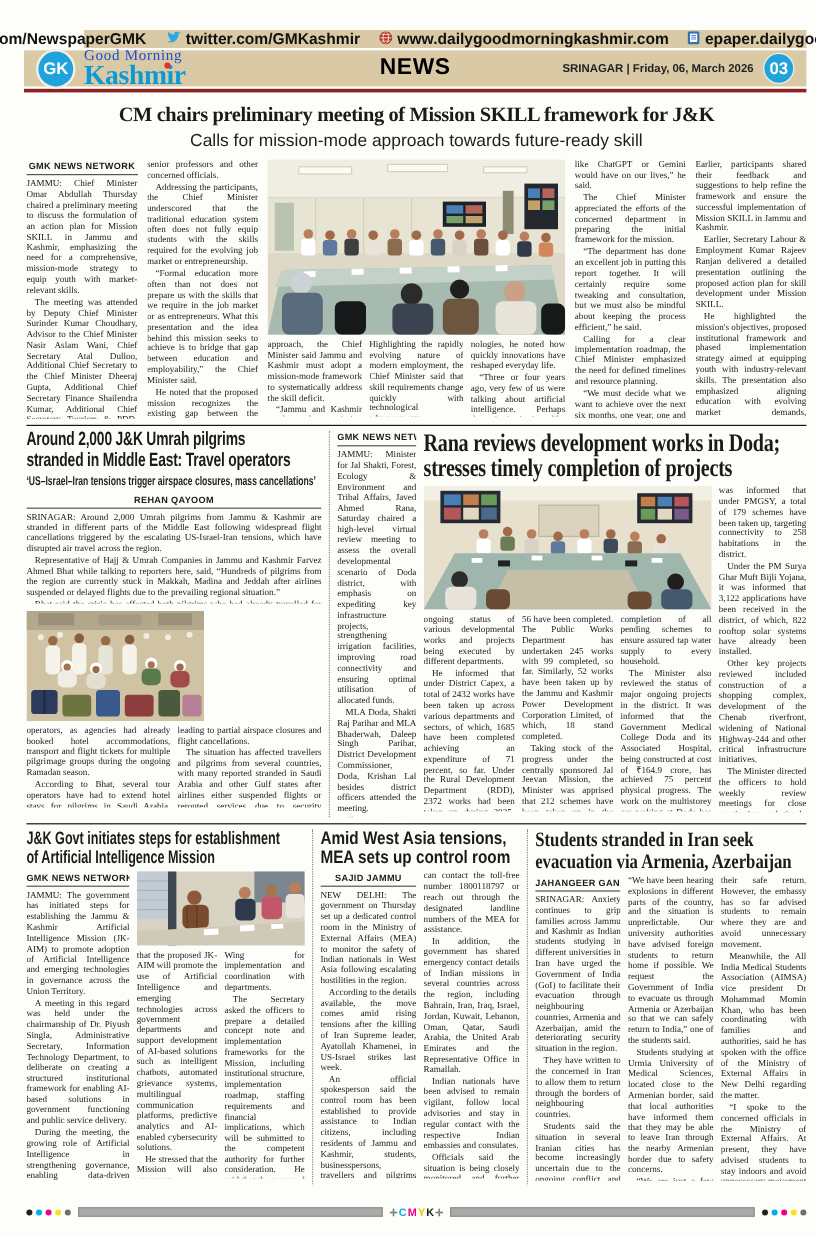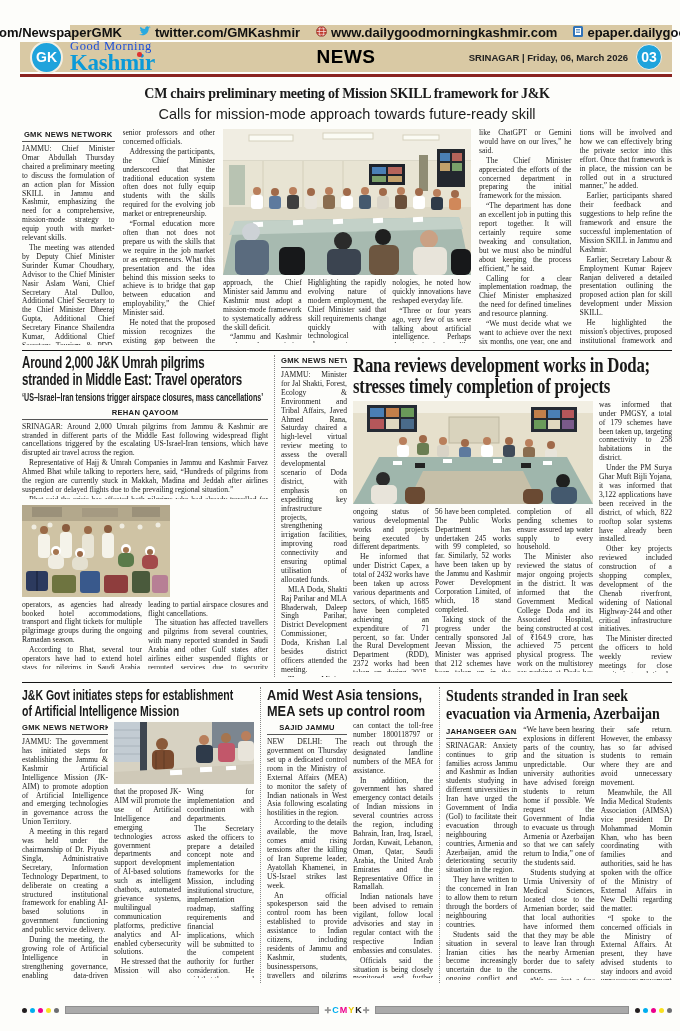--- a/index.html
+++ b/index.html
@@ -37,21 +37,21 @@
           text-align:center;letter-spacing:.3px;border-bottom:1px solid #555;
           padding:1px 0 2px;margin-bottom:3px;white-space:nowrap;overflow:hidden;}
   .paras p{margin:0 0 1px;font-size:7.6px;line-height:8.9px;text-align:justify;text-indent:7px;}
   .paras p:first-child{text-indent:0;}
   .ncol{flex:1;overflow:hidden;}
   .vdot{border-left:1px dotted #888;margin:0 6px;}
   .hrule{border:none;border-top:1.5px solid #151515;margin:5px 8px 4px 22px;}
   .photo-frame{display:block;}
   
   .cm{margin:9px 8px 0 22px;}
-  .cm h1{font-size:14px;font-weight:700;text-align:center;margin:0;letter-spacing:-.3px;
+  .cm h1{font-size:17px;font-weight:700;text-align:center;margin:0;letter-spacing:-.3px;
          white-space:nowrap;}
   .cm .subhead{text-align:center;font-family:"Liberation Sans",sans-serif;font-size:14.5px;
                color:#1d1d1d;margin:4px 0 7px;}
   .cm-body{display:flex;gap:8px;height:216px;overflow:hidden;}
   .cm-center{flex:0 0 248px;}
   .cm-mid{display:flex;gap:6px;height:64px;margin-top:4px;overflow:hidden;}
   
   .row2{display:flex;margin:0 8px 0 22px;height:322px;overflow:hidden;}
   .umrah{flex:0 0 246px;overflow:hidden;}
   .umrah h2{font-family:"Liberation Sans",sans-serif;font-weight:700;font-size:16px;
@@ -262,21 +262,20 @@
         </div>
       </div>
       <div class="ncol paras">
           <p>like ChatGPT or Gemini would have on our lives,” he said.</p>
           <p>The Chief Minister appreciated the efforts of the concerned department in preparing the initial framework for the mission.</p>
           <p>“The department has done an excellent job in putting this report together. It will certainly require some tweaking and consultation, but we must also be mindful about keeping the process efficient,” he said.</p>
           <p>Calling for a clear implementation roadmap, the Chief Minister emphasized the need for defined timelines and resource planning.</p>
           <p>“We must decide what we want to achieve over the next six months, one year, one and a half years and two years. Within the constraints we have, we need to identify the resources required and commit to them,” he said.</p>
         </div>
       <div class="ncol paras">
-          <p>tions will be involved and how we can effectively bring the private sector into this effort. Once that framework is in place, the mission can be rolled out in a structured manner,” he added.</p>
           <p>Earlier, participants shared their feedback and suggestions to help refine the framework and ensure the successful implementation of Mission SKILL in Jammu and Kashmir.</p>
           <p>Earlier, Secretary Labour &amp; Employment Kumar Rajeev Ranjan delivered a detailed presentation outlining the proposed action plan for skill development under Mission SKILL.</p>
           <p>He highlighted the mission's objectives, proposed institutional framework and phased implementation strategy aimed at equipping youth with industry-relevant skills. The presentation also emphasized aligning education with evolving market demands, strengthening collaboration between government, academic institutions and the private sector, and creating a sustainable ecosystem to enhance employability and entrepreneurship opportunities in Jammu and Kashmir.</p>
         </div>
     </div>
   </section>
 
   <hr class="hrule">
 
   <section class="row2">

